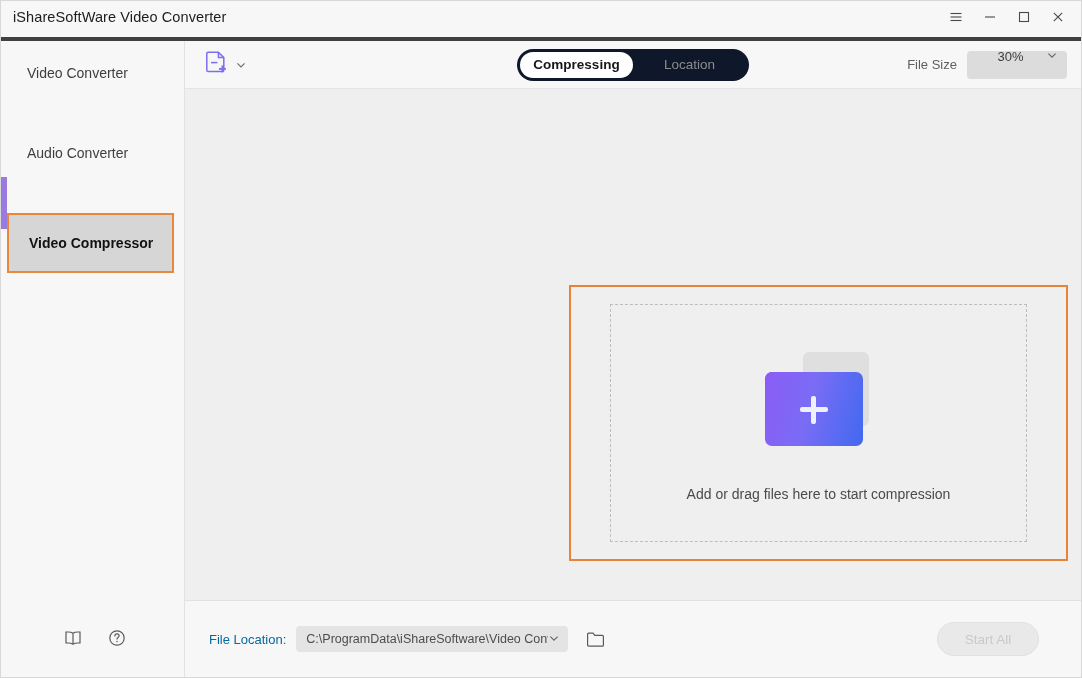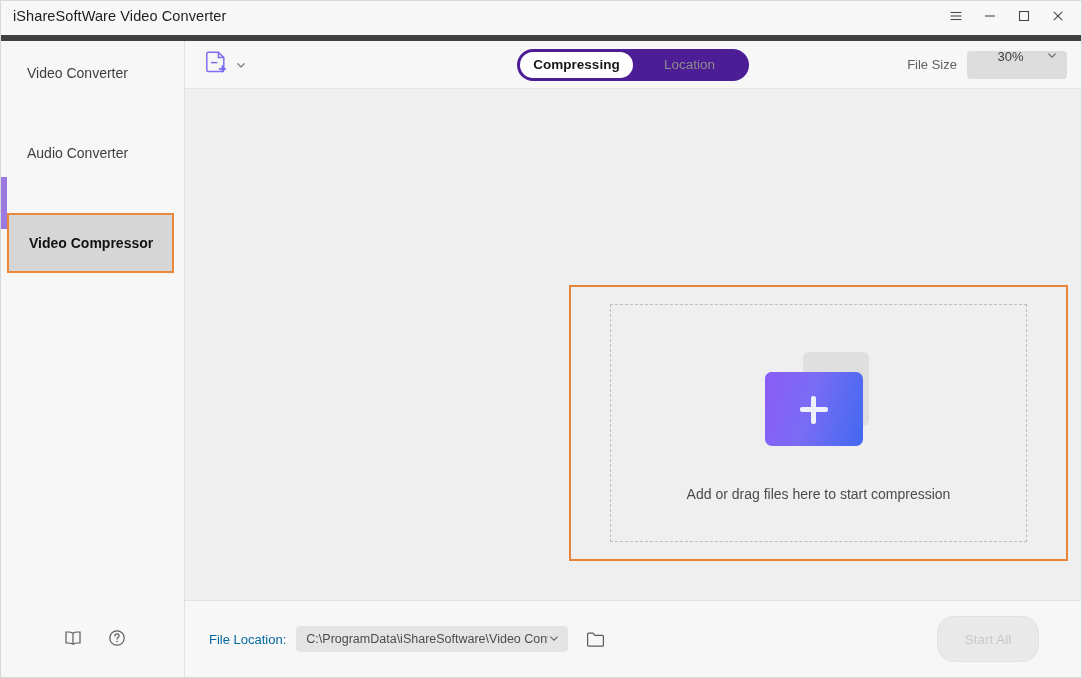--- a/index.html
+++ b/index.html
@@ -24,21 +24,21 @@
 
   
   .titlebar {
     height: 40px;
     min-height: 40px;
     background: #f7f7f7;
     display: flex;
     align-items: center;
     justify-content: space-between;
     padding: 0 0 4px 12px;
-    border-bottom: 6px solid #404040;
+    border-bottom: 4px solid #404040;
   }
   .title-text {
     font-size: 14.5px;
     color: #1d1d1d;
     letter-spacing: 0.1px;
     white-space: nowrap;
   }
   .win-controls { display: flex; align-items: center; height: 100%; }
   .win-btn {
     width: 34px;
@@ -139,21 +139,21 @@
     padding: 2px 4px;
   }
   .chev { color: #6f6f6f; display: flex; align-items: center; }
 
   .tabs {
     position: absolute;
     left: 50%;
     transform: translateX(-50%);
     display: flex;
     align-items: center;
-    background: #4c1d95;
+    background: #0f172a;
     border-radius: 18px;
     padding: 3px;
     width: 232px;
     height: 32px;
   }
   .tab {
     flex: 1;
     height: 26px;
     border-radius: 14px;
     display: flex;
@@ -308,21 +308,21 @@
   }
   .folder-btn {
     margin-left: 18px;
     color: #5a5a5a;
     display: flex;
     align-items: center;
   }
   .start-all {
     margin-left: auto;
     width: 102px;
-    height: 46px;
+    height: 34px;
     border-radius: 17px;
     background: #e9e9e9;
     border: 1px solid #e1e1e1;
     color: #c9c9c9;
     font-size: 13.5px;
     display: flex;
     align-items: center;
     justify-content: center;
     white-space: nowrap;
     margin-right: 18px;

